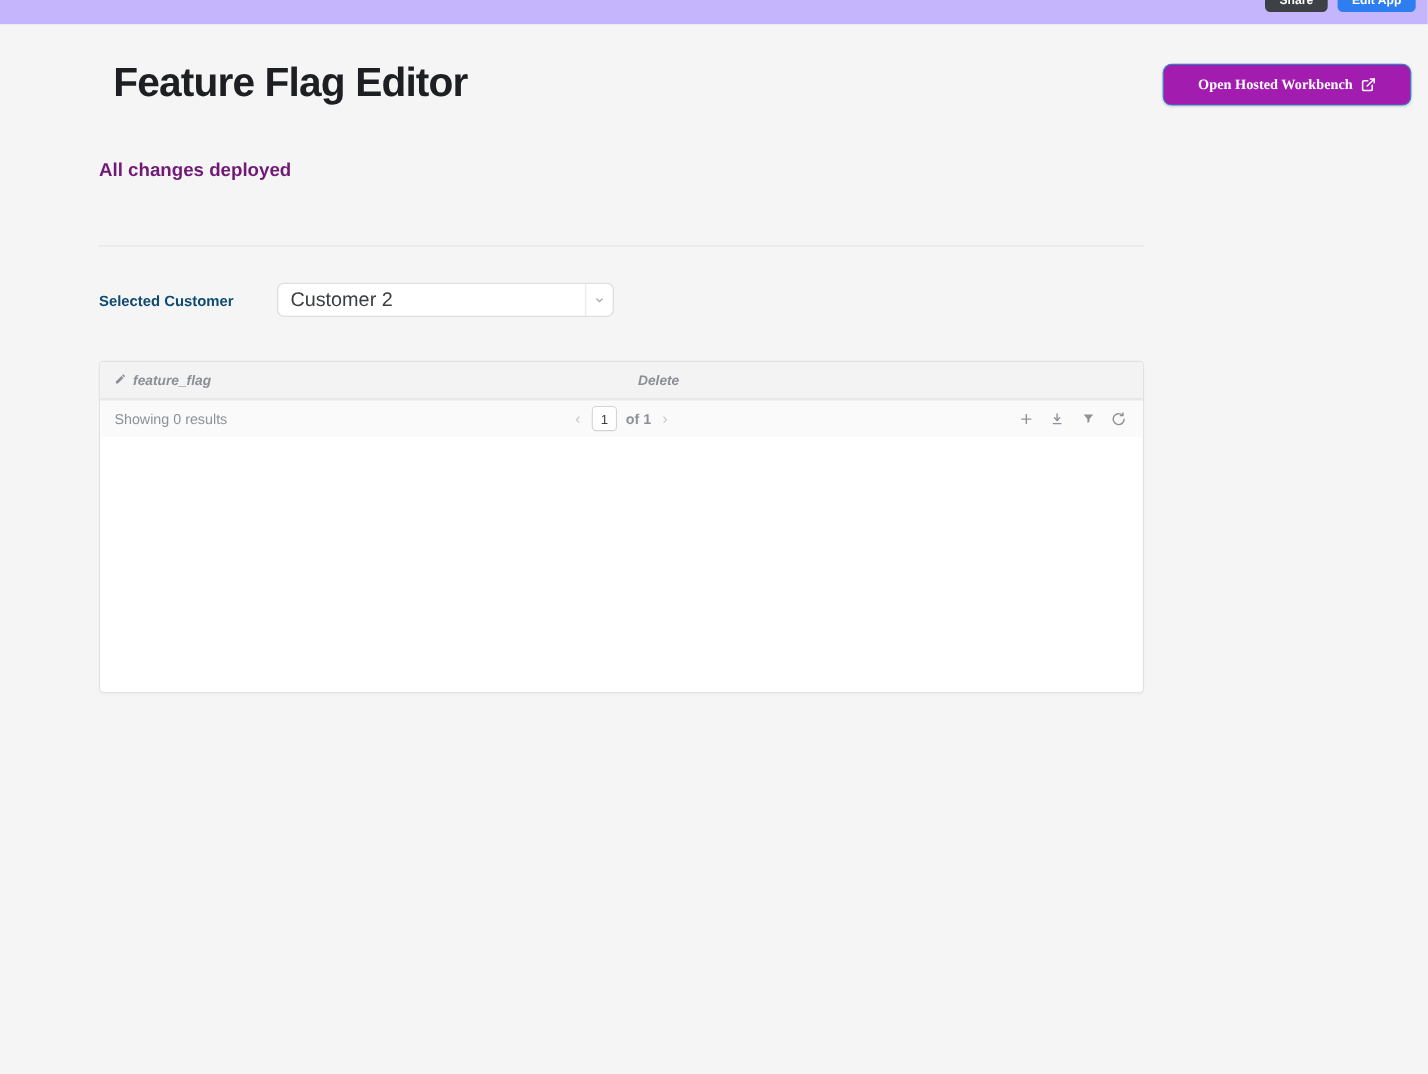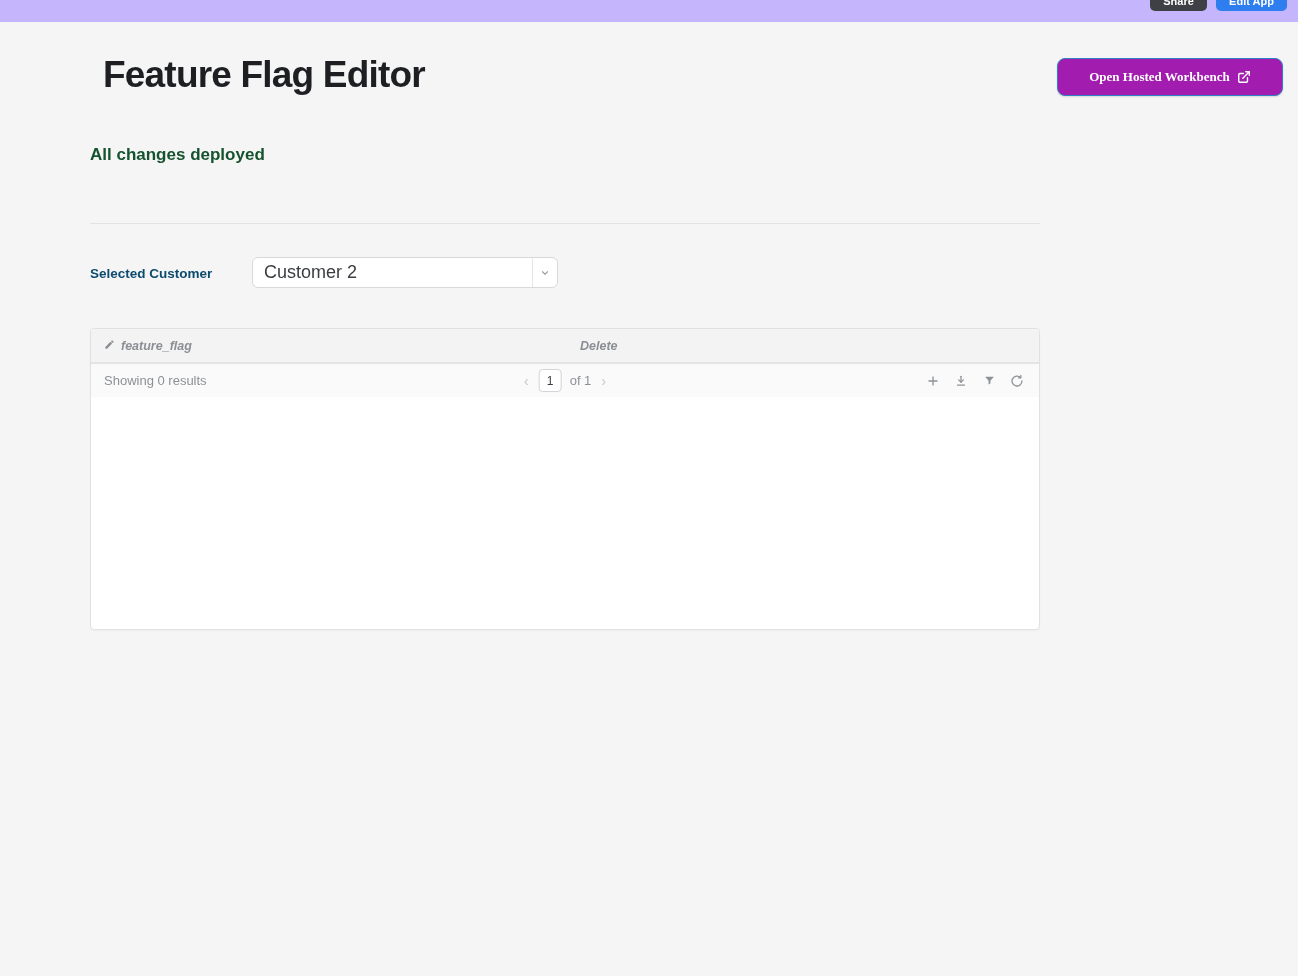--- a/index.html
+++ b/index.html
@@ -37,21 +37,21 @@
     position: absolute; left: 1057px; top: 58px; width: 226px; height: 38px;
     background: #a21caf; border: 1px solid #3180c6; border-radius: 8px;
     color: #ffffff; font-size: 13px; font-weight: 700; font-family: Liberation Serif, serif;
     display: flex; align-items: center; justify-content: center; gap: 7px;
     cursor: pointer; box-shadow: 0 1px 2px rgba(0,0,0,0.12);
   }
   .workbench-btn svg { display: block; }
 
   .status-message {
     position: absolute; left: 90px; top: 145px;
-    font-size: 17px; font-weight: 700; color: #14532d;
+    font-size: 17px; font-weight: 700; color: #701a75;
   }
   .divider {
     position: absolute; left: 90px; top: 223px; width: 950px; height: 1px;
     background: #e3e3e5;
   }
 
   
   .customer-label {
     position: absolute; left: 90px; top: 266px;
     font-size: 13.5px; font-weight: 700; color: #0c4a6e;
@@ -105,21 +105,21 @@
   }
   .page-nav-btn {
     background: none; border: none; font-family: inherit;
     font-size: 15px; color: #c6c8cb; cursor: pointer; line-height: 1; padding: 2px;
   }
   .page-input {
     width: 23px; height: 23px; border: 1px solid #d2d4d7; border-radius: 4px;
     background: #ffffff; text-align: center; font-size: 12px; color: #3a3d41;
     font-family: inherit;
   }
-  .page-count { font-size: 13px; color: #8d9196; }
+  .page-count { font-size: 13px; color: #8d9196; font-weight: bold; }
   .footer-icons {
     position: absolute; right: 11px; display: flex; align-items: center; gap: 6px;
   }
   .icon-btn {
     background: none; border: none; width: 22px; height: 22px;
     display: flex; align-items: center; justify-content: center;
     color: #8d9196; cursor: pointer; border-radius: 3px; padding: 0;
   }
   .icon-btn svg { display: block; }
 </style>

